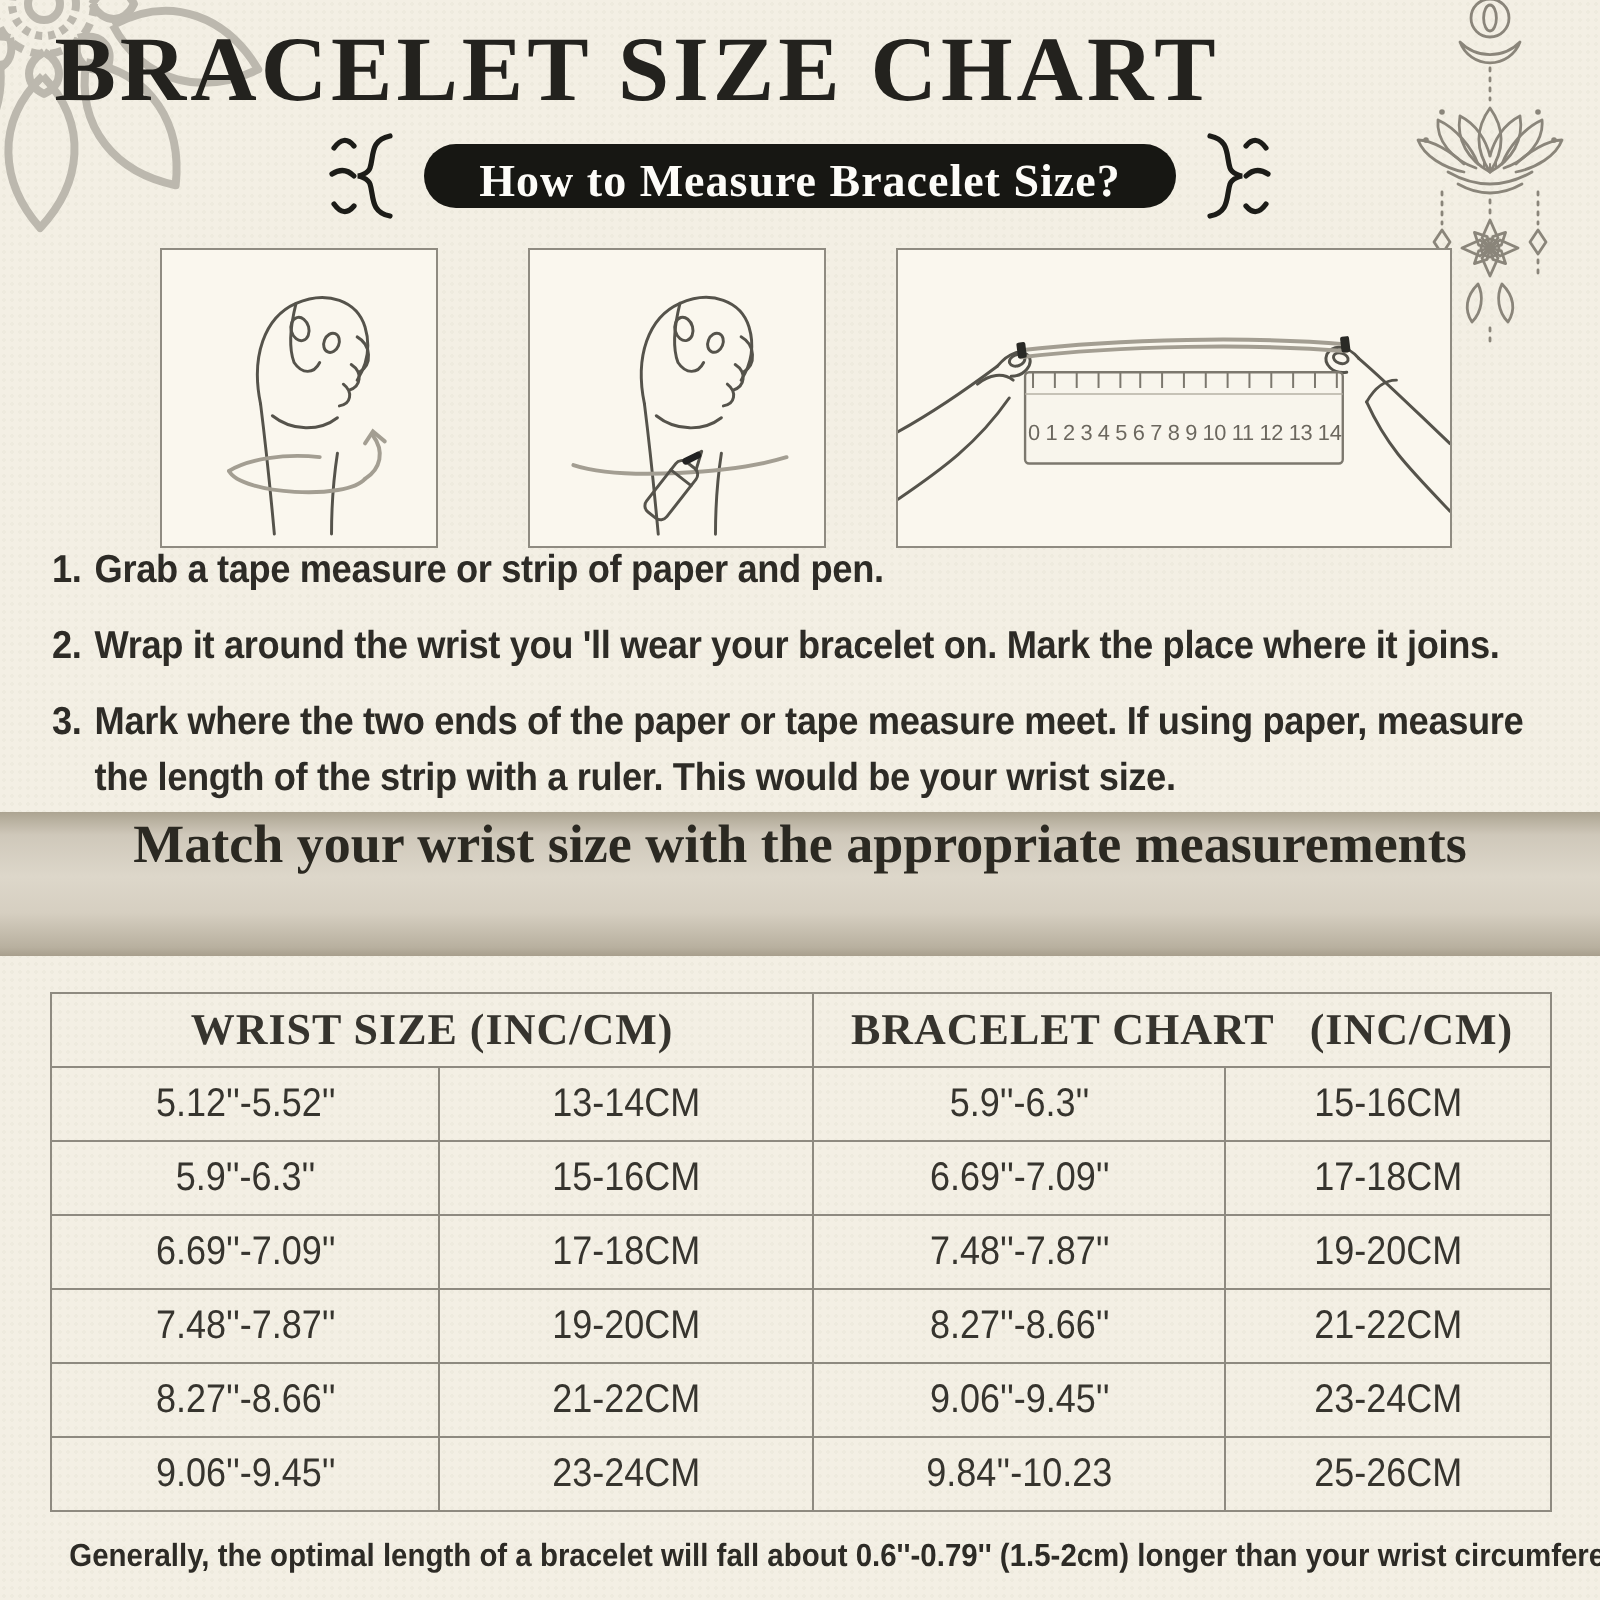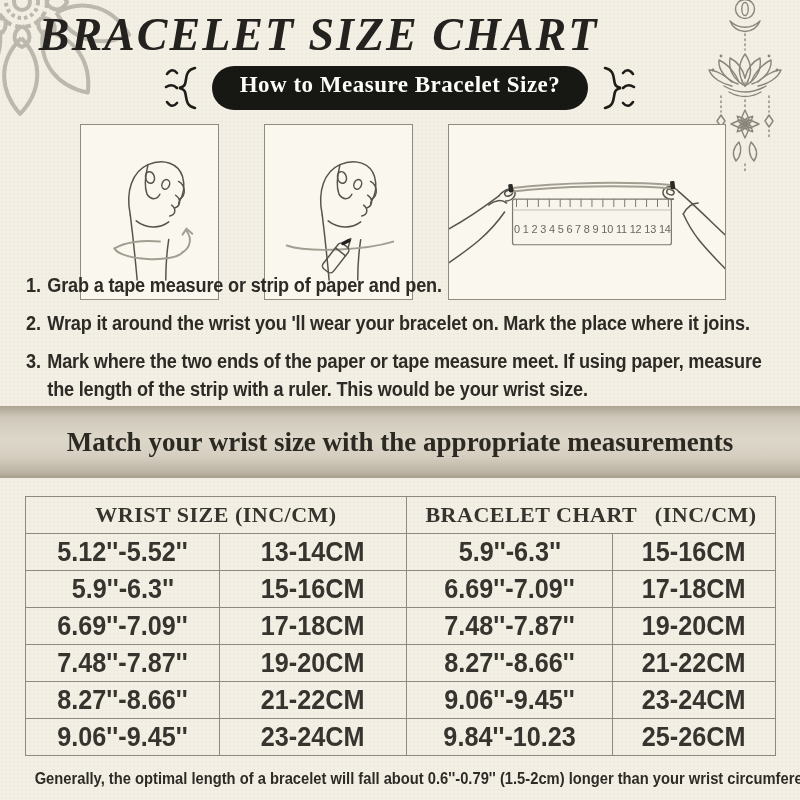--- a/index.html
+++ b/index.html
@@ -6,55 +6,55 @@
   body{width:800px;height:800px;position:relative;overflow:hidden;
        background:#f3efe4;
        font-family:"Liberation Sans",sans-serif;color:#2a2823;}
   .page{position:absolute;inset:0;
         background-image:radial-gradient(rgba(120,110,80,0.04) 1px,transparent 1px);
         background-size:4px 4px;}
   .decor{position:absolute;pointer-events:none;}
   
   .title{position:absolute;top:8px;left:0;width:637px;text-align:center;
          font-family:"Liberation Serif",serif;font-weight:bold;font-size:46px;
-         letter-spacing:2px;color:#23221e;font-style:italic;}
+         letter-spacing:2px;color:#23221e;}
   
   .pill-row{position:absolute;top:66px;left:0;width:800px;height:44px;
             display:flex;align-items:center;justify-content:center;gap:10px;}
-  .pill{background:#171713;color:#fdfcf8;border-radius:23px;padding:6px 28px 12px;
+  .pill{background:#171713;color:#fdfcf8;border-radius:23px;padding:6px 28px 0;
         font-family:"Liberation Serif",serif;font-weight:bold;font-size:23px;
         letter-spacing:0.5px;}
   
-  .illus{position:absolute;top:124px;height:176px;border:1px solid #8f8b81;
+  .illus{position:absolute;top:124px;height:150px;border:1px solid #8f8b81;
          background:#faf7ee;box-sizing:border-box;text-align:center;}
   .illus svg{display:block;width:100%;height:100%;}
   #box1{left:80px;width:139px;}
   #box2{left:264px;width:149px;}
   #box3{left:448px;width:278px;}
   
   .steps{position:absolute;left:26px;top:271px;width:812px;
          transform:scaleX(0.93);transform-origin:0 0;
          font-weight:bold;font-size:19.5px;letter-spacing:-0.2px;color:#2d2b26;}
   .step{display:flex;gap:7px;margin-bottom:10px;line-height:28px;}
   .step-num{flex:0 0 auto;}
   .step-text{flex:1 1 auto;}
   
   .match-banner{position:absolute;left:0;top:406px;width:800px;height:72px;
         background:linear-gradient(180deg,#aca491 0%,#cfc8ba 16%,#ddd7ca 45%,#d6cfc1 70%,#b8b09f 94%,#a89f8d 100%);
-        display:flex;flex-direction:column;align-items:center;justify-content:center;
+        display:flex;flex-direction:column;align-items:center;justify-content:space-between;
         font-family:"Liberation Serif",serif;font-weight:bold;font-size:27px;
         line-height:33px;color:#2b2922;text-align:center;}
   
   .size-table{position:absolute;left:25px;top:496px;width:750px;
         border-collapse:collapse;table-layout:fixed;padding-left:12px;}
   .size-table th,.size-table td{border:1px solid #8e8a80;text-align:center;
         height:36px;padding:0;color:#36342e;overflow:hidden;}
   .size-table th{font-family:"Liberation Serif",serif;font-weight:bold;
         font-size:22px;letter-spacing:0.5px;white-space:pre;}
-  .size-table td{font-weight:bold;font-size:28px;}
+  .size-table td{font-weight:normal;font-size:20px;}
   .cond{display:inline-block;transform:scaleX(0.9);transform-origin:center;
         letter-spacing:0;white-space:nowrap;}
   
   .footnote{position:absolute;left:0;top:770px;width:800px;text-align:center;
         font-weight:bold;font-size:16px;color:#2d2b26;}
   .footnote .cond{transform:scaleX(0.92);}
   .ink{stroke:#55534b;stroke-width:1.5;fill:none;stroke-linecap:round;stroke-linejoin:round;}
   .tape{stroke:#a39e92;stroke-width:2;fill:none;stroke-linecap:round;}
 </style>
 </head>

